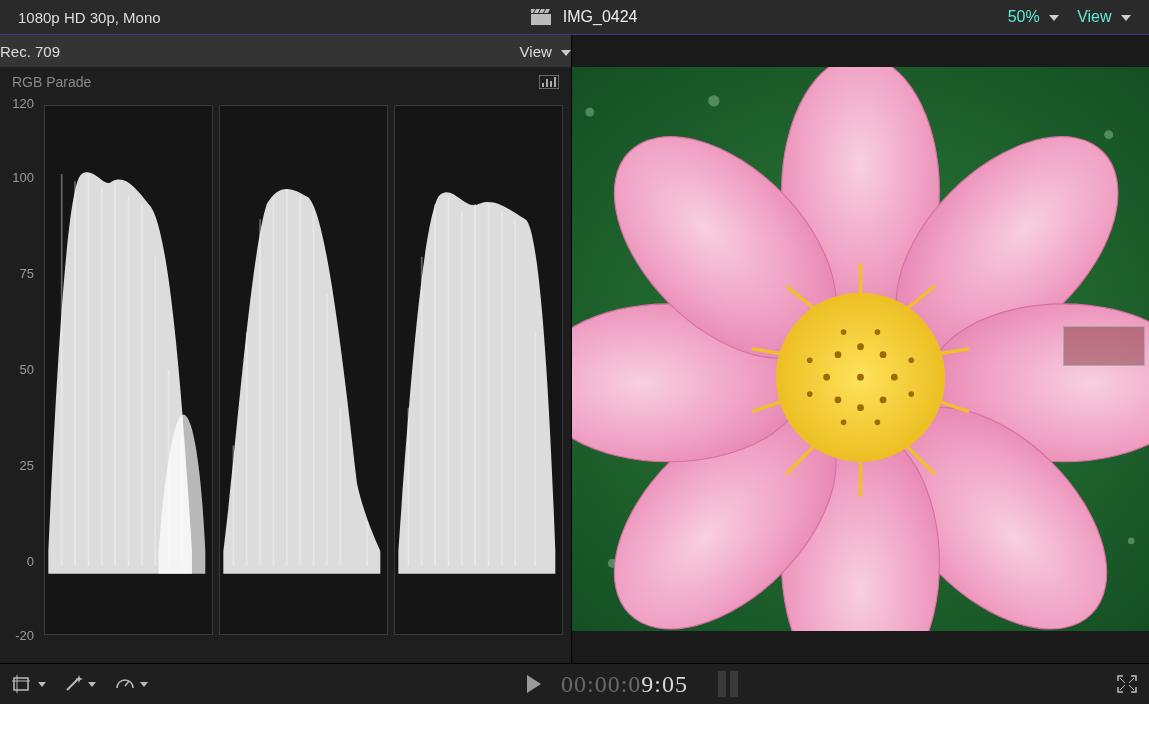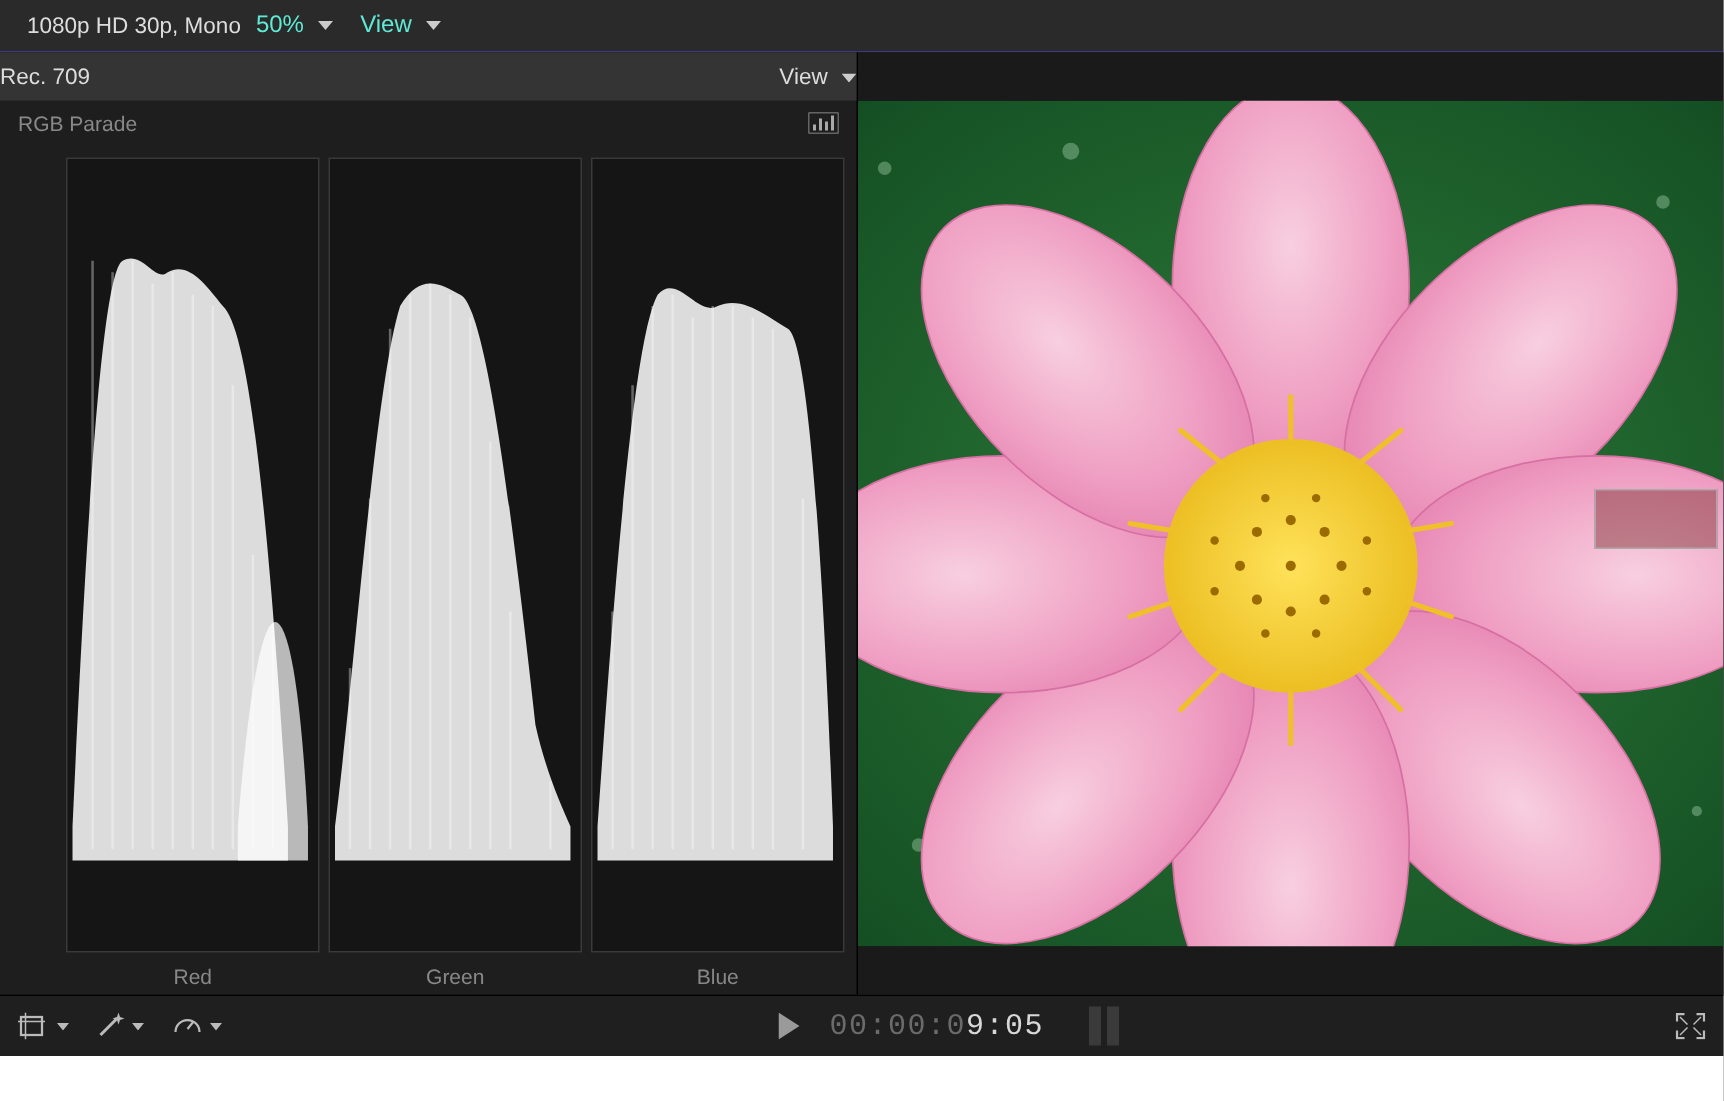--- a/index.html
+++ b/index.html
@@ -30,34 +30,48 @@
   .xlabels div{flex:1;text-align:center;color:#888;font-size:14px}
   
   .trace svg{width:100%;height:100%}
   
   .viewer{flex:1;display:flex;align-items:center;justify-content:center;position:relative;background:#171717;overflow:hidden}
   .flower{width:100%;height:100%}
   .swatch{position:absolute;right:4px;top:46%;width:80px;height:38px;border:1px solid #aaa;background:rgba(120,40,40,.45)}
   
   .bottombar{display:flex;align-items:center;height:40px;background:#1f1f1f;border-top:1px solid #000;padding:0 12px;gap:18px}
   .bottombar .spacer{flex:1}
-  .tc{font-family:Liberation Mono, monospace;font-size:20px;color:#6a6a6a;letter-spacing:1px}
+  .tc{font-family:Liberation Serif, serif;font-size:24px;color:#6a6a6a;letter-spacing:1px}
   .tc .hl{color:#d8d8d8}
   .iconbtn{display:inline-flex;align-items:center;gap:4px;color:#bbb}
   .iconbtn svg{display:block}
   
   .caption{font-weight:700;font-size:20px;color:#000;padding:30px 0 0 2px}
 </style>
 </head>
 <body>
 
 <div class="app">
 
   <div class="topbar">
     <div class="left">1080p HD 30p, Mono</div>
+    <div class="mid">
+      <span class="iconbtn">
+        <svg width="20" height="16" viewBox="0 0 20 16">
+            <rect x="0" y="5" width="20" height="11" fill="#bbb"></rect>
+            <g fill="#bbb">
+              <polygon points="0,0 4,0 2,4 0,4"></polygon>
+              <polygon points="5,0 9,0 7,4 3,4"></polygon>
+              <polygon points="10,0 14,0 12,4 8,4"></polygon>
+              <polygon points="15,0 19,0 17,4 13,4"></polygon>
+            </g>
+          </svg>
+      </span>
+      <span class="clip-name">IMG_0424</span>
+    </div>
     <div class="right">
       <span>
         <span>50%</span>
         <span class="chev"><svg width="10" height="6">
               <polygon points="0,0 10,0 5,6" fill="#ccc"></polygon>
             </svg></span>
       </span>
       <span>
         <span>View</span>
         <span class="chev"><svg width="10" height="6">
@@ -86,20 +100,29 @@
               <rect x="0" y="0" width="20" height="14" fill="none" stroke="#aaa"></rect>
               <rect x="3" y="8" width="2" height="4" fill="#aaa"></rect>
               <rect x="7" y="4" width="2" height="8" fill="#aaa"></rect>
               <rect x="11" y="6" width="2" height="6" fill="#aaa"></rect>
               <rect x="15" y="2" width="2" height="10" fill="#aaa"></rect>
             </svg>
         </span>
       </div>
 
       <div class="scope-area">
+        <div class="yaxis">
+          <div class="ytick" style="top:0%">120</div>
+          <div class="ytick" style="top:14%">100</div>
+          <div class="ytick" style="top:32%">75</div>
+          <div class="ytick" style="top:50%">50</div>
+          <div class="ytick" style="top:68%">25</div>
+          <div class="ytick" style="top:86%">0</div>
+          <div class="ytick" style="top:100%">-20</div>
+        </div>
         <div class="plots">
           <div class="plot">
             <div class="trace">
               <svg viewBox="0 0 100 140" preserveAspectRatio="none">
                 <g fill="#fff" fill-opacity="0.85">
                   <path d="M2,118 C8,60 14,20 22,18 C30,16 35,22 40,20 C48,18 55,22 62,26 C72,30 80,60 88,118 L88,124 L2,124 Z"></path>
                   <path d="M68,118 C72,95 78,80 84,82 C90,84 94,100 96,118 L96,124 L68,124 Z" fill-opacity="0.7"></path>
                 </g>
                 <g stroke="#fff" stroke-opacity="0.35">
                   <line x1="10" y1="18" x2="10" y2="122"></line>
@@ -151,25 +174,20 @@
                     <line x1="40" y1="28" x2="40" y2="122"></line>
                     <line x1="48" y1="26" x2="48" y2="122"></line>
                     <line x1="56" y1="26" x2="56" y2="122"></line>
                     <line x1="64" y1="28" x2="64" y2="122"></line>
                     <line x1="72" y1="30" x2="72" y2="122"></line>
                     <line x1="84" y1="60" x2="84" y2="122"></line>
                 </g>
               </svg>
             </div>
           </div>
-        </div>
-        <div class="xlabels">
-          <div>Red</div>
-          <div>Green</div>
-          <div>Blue</div>
         </div>
       </div>
     </div>
 
     <div class="right-pane">
       <div style="height:32px;background:#1a1a1a"></div>
       <div class="viewer">
         <svg class="flower" viewBox="0 0 560 500" preserveAspectRatio="xMidYMid slice">
           <defs>
             <radialGradient id="leaf" cx="50%" cy="50%" r="70%">

